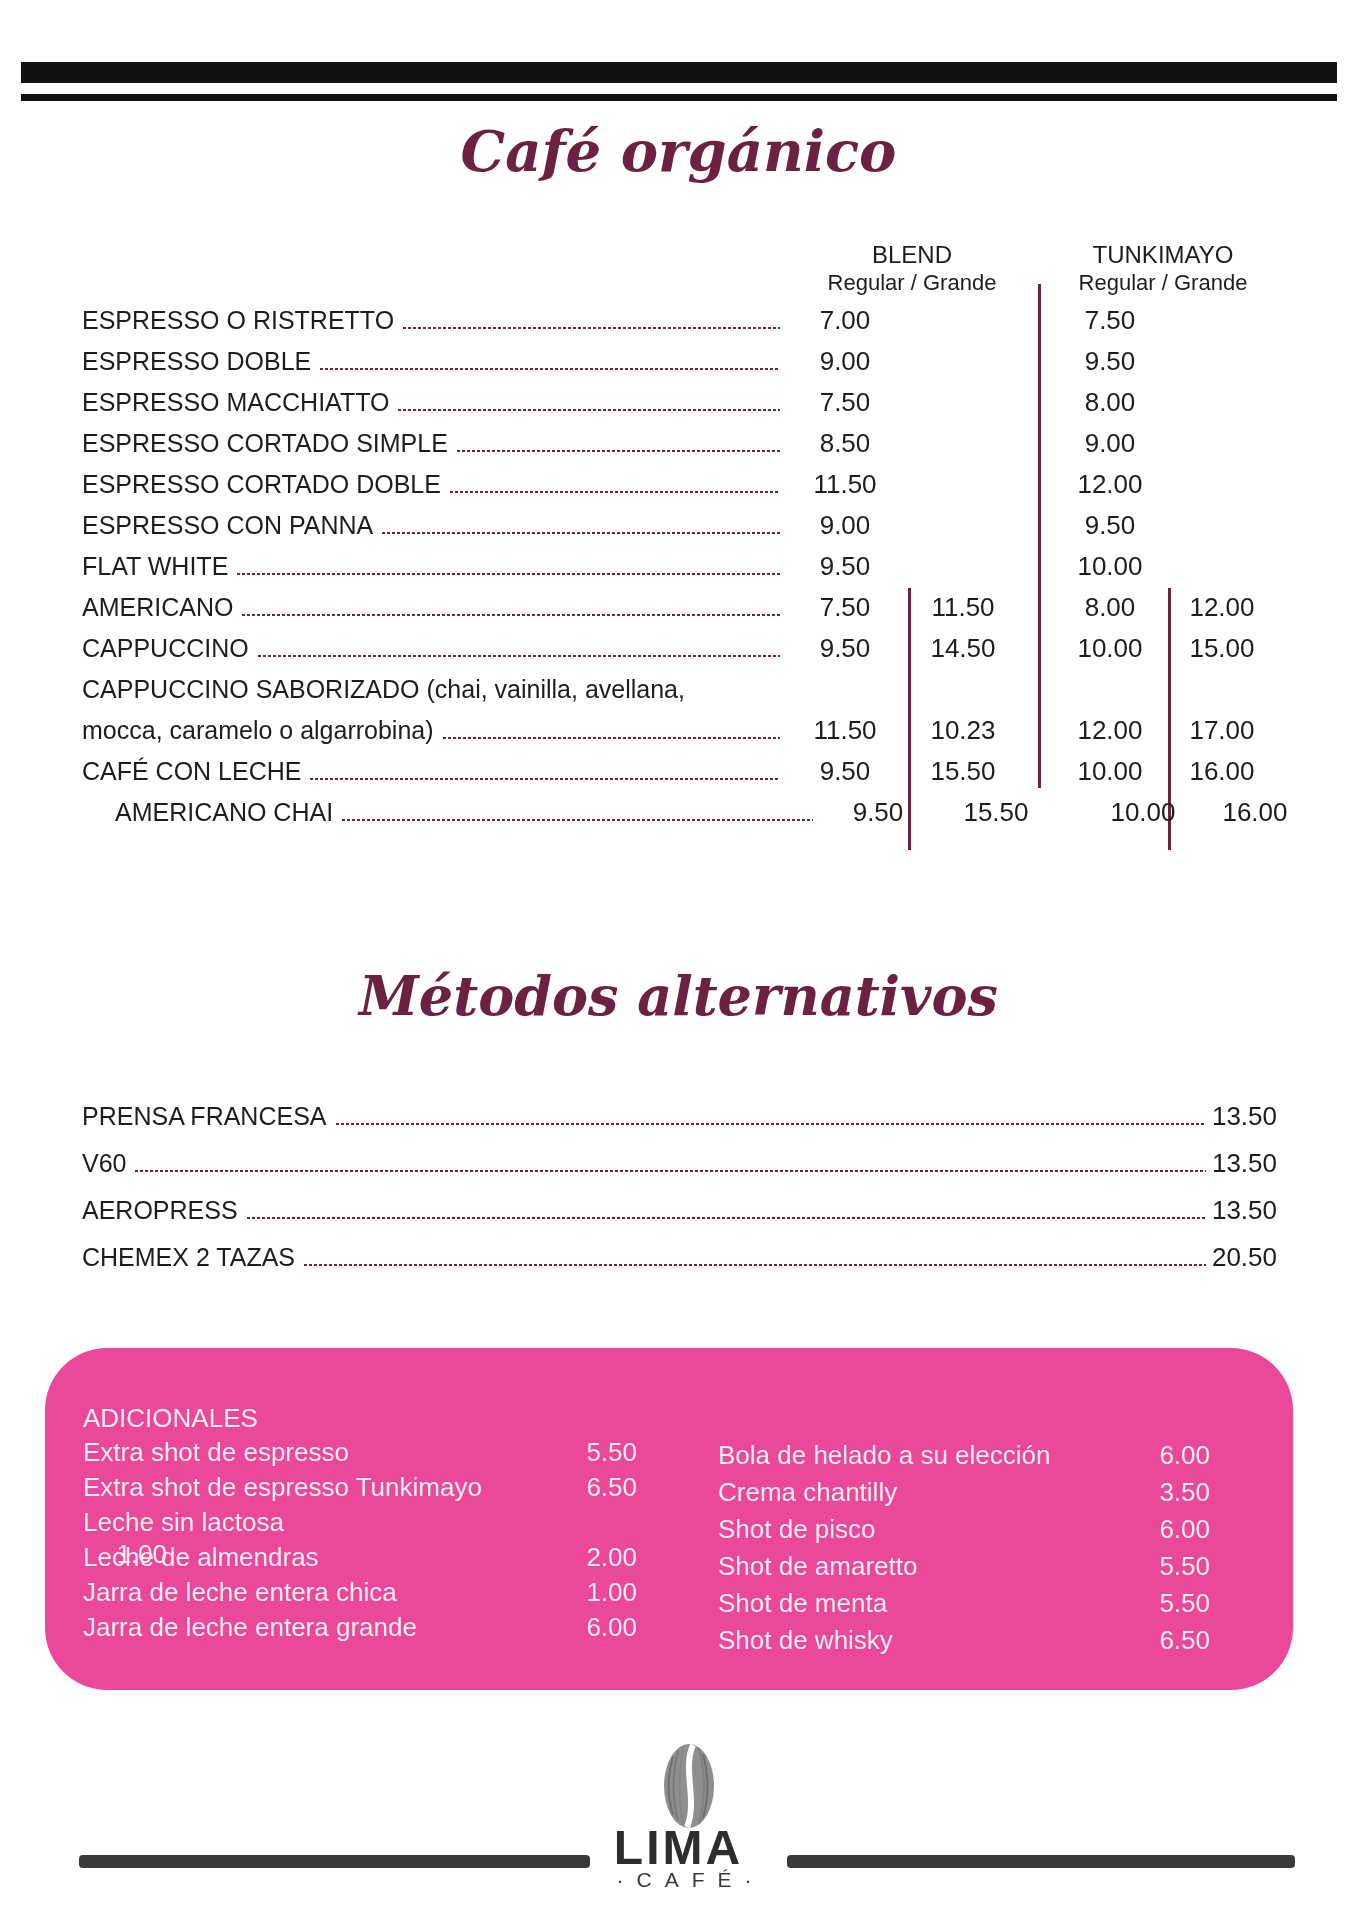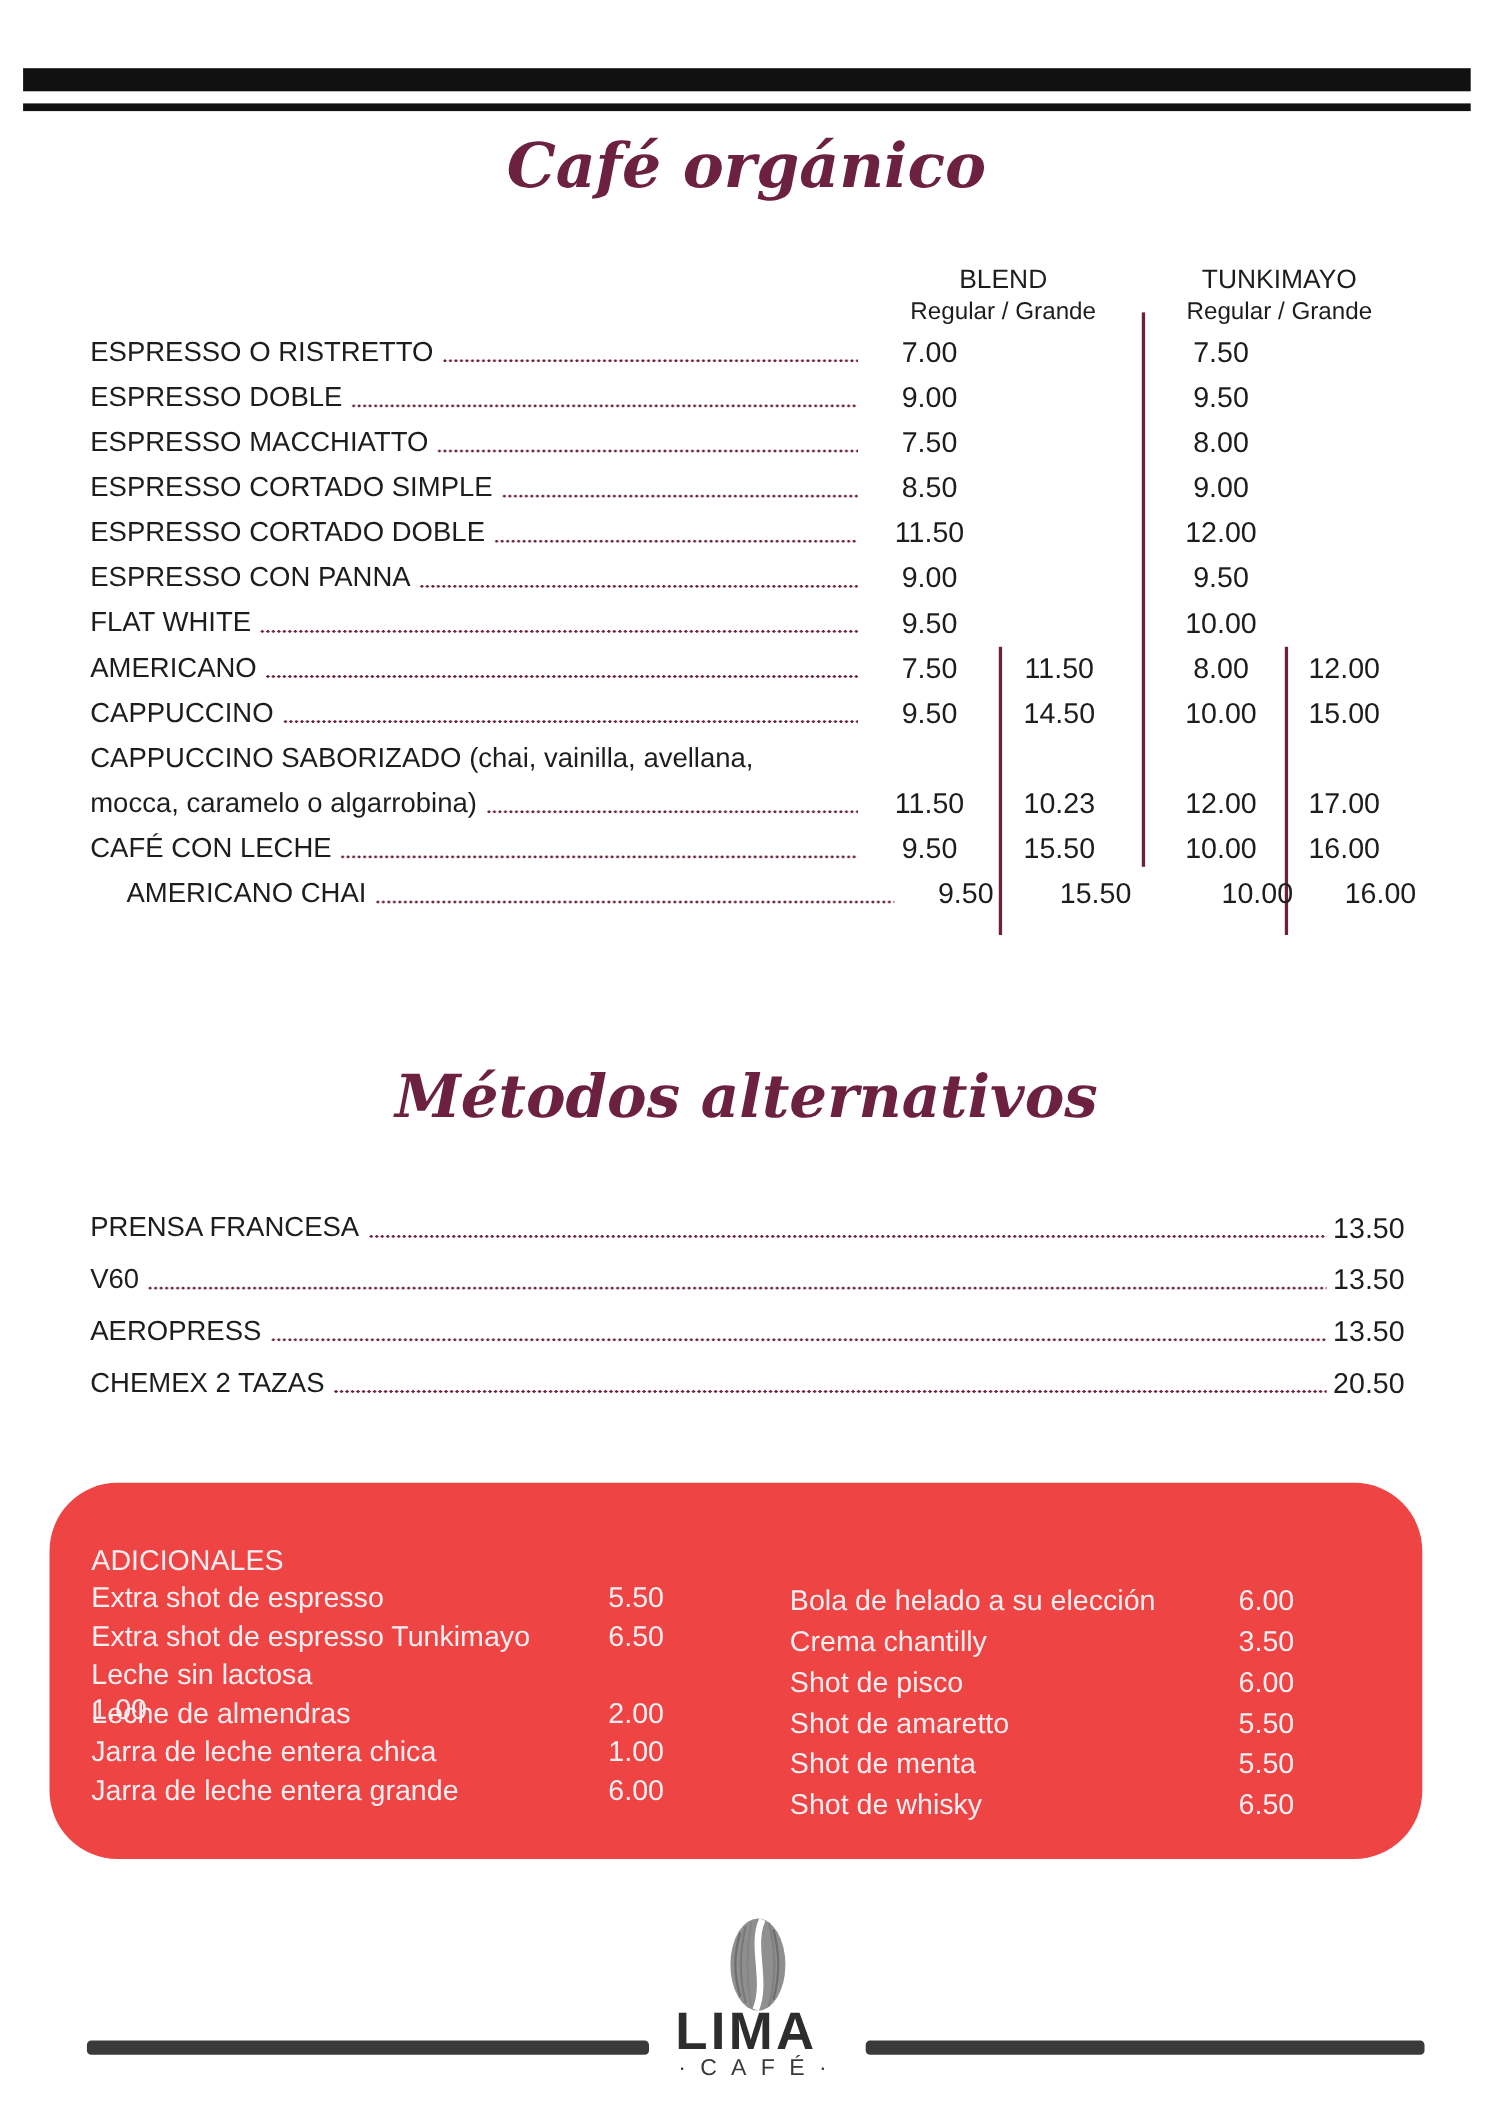--- a/index.html
+++ b/index.html
@@ -41,25 +41,25 @@
   .price{position:absolute;top:0;width:80px;text-align:center;font-size:26px;}
   .p-br{left:723px;} .p-bg{left:841px;} .p-tr{left:988px;} .p-tg{left:1100px;}
 
   
   .mrow{position:absolute;left:82px;width:1195px;height:32px;line-height:32px;
         font-size:25px;display:flex;}
   .mprice{margin-left:4px;font-size:26px;white-space:nowrap;}
 
   
   .ebox{position:absolute;left:45px;top:1348px;width:1248px;height:342px;
-        background:#ef4444;border-radius:62px;color:#f5eef1;}
+        background:#ec4899;border-radius:62px;color:#f5eef1;}
   .ehead{position:absolute;left:38px;top:54px;height:32px;line-height:32px;font-size:26px;}
   .erow{position:absolute;display:flex;height:32px;line-height:32px;font-size:26px;}
   .erow .lbl{flex:1;}
-  .eprice{width:84px;text-align:left;}
+  .eprice{width:84px;text-align:right;}
 
   
   #bean-svg{position:absolute;left:663px;top:1743px;}
   #brand{position:absolute;top:1820px;left:0;width:100%;text-align:center;
          font-size:48px;font-weight:800;letter-spacing:3px;color:#2d2d2d;}
   #brand-sub{position:absolute;top:1868px;left:12px;width:100%;text-align:center;
              font-size:21px;letter-spacing:13px;color:#3a3a3a;}
   .fbar{position:absolute;top:1855px;height:13px;background:#3a3a3a;border-radius:4px;}
   #fbar-left{left:79px;width:511px;}
   #fbar-right{left:787px;width:508px;}

